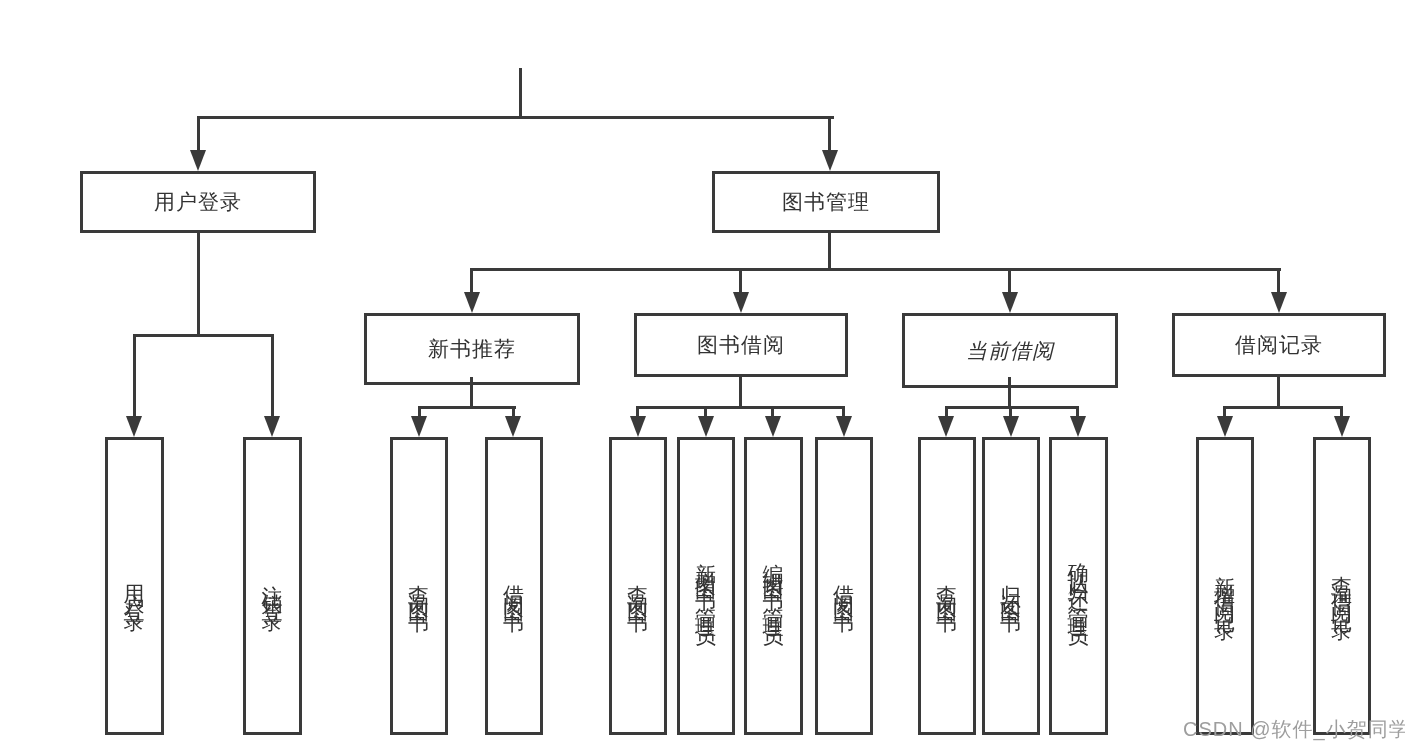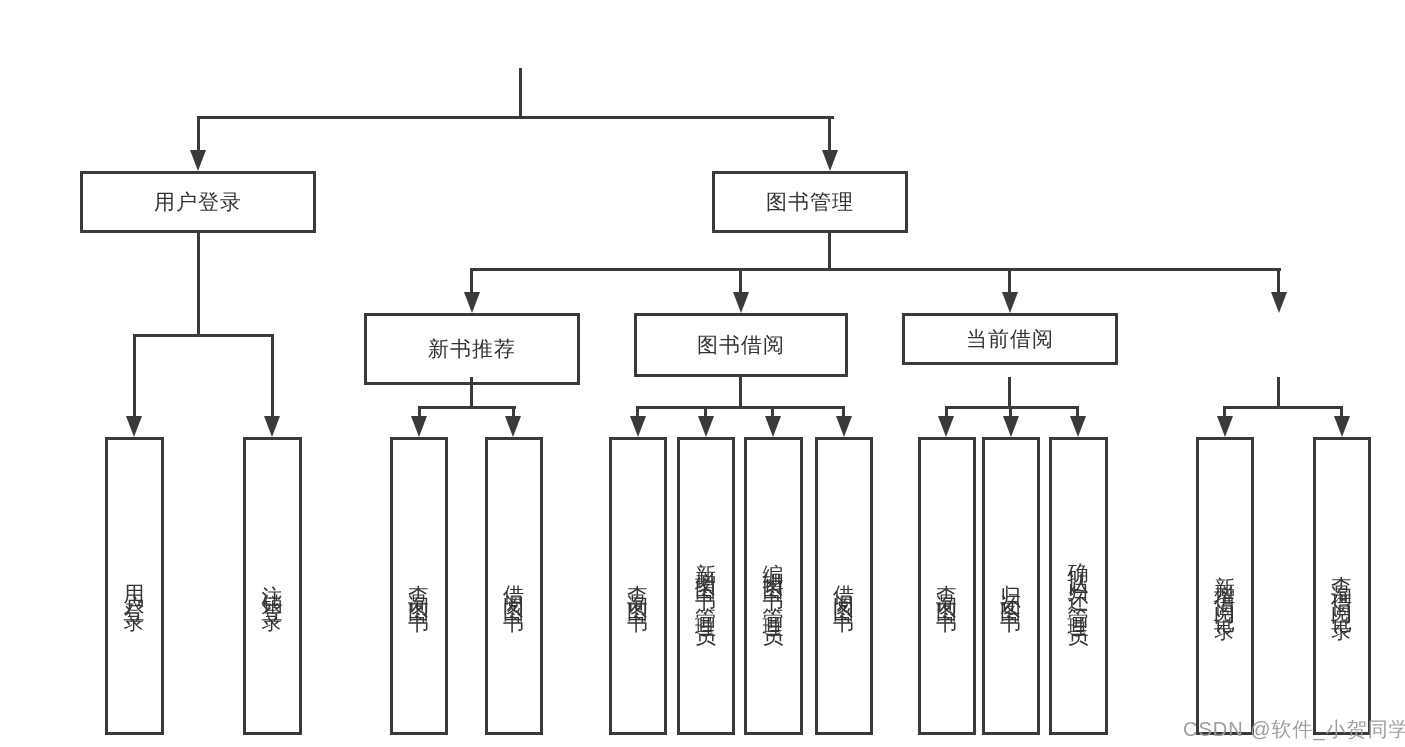--- a/index.html
+++ b/index.html
@@ -45,25 +45,26 @@
     z-index:5;white-space:nowrap;
   }
 </style>
 </head>
 <body>
 
 <div class="stage">
 
 
   <div class="box" style="left:80px;top:171px;width:236px;height:62px;">用户登录</div>
-  <div class="box" style="left:712px;top:171px;width:196px;height:62px;">图书管理</div>
+  <div class="box" style="left:712px;top:171px;width:228px;height:62px;">图书管理</div>
 
   <div class="box" style="left:364px;top:313px;width:216px;height:72px;">新书推荐</div>
   <div class="box" style="left:634px;top:313px;width:214px;height:64px;text-align:right;">图书借阅</div>
-  <div class="box" style="left:902px;top:313px;width:216px;height:52px;">当前借阅</div>
+  <div class="box" style="left:902px;top:313px;width:216px;height:75px;font-style:italic;">当前借阅</div>
+  <div class="box" style="left:1172px;top:313px;width:214px;height:64px;">借阅记录</div>
 
   <div class="vbox" style="left:105px;width:59px;">
     <span class="vtext">用户登录</span>
   </div>
   <div class="vbox" style="left:243px;width:59px;">
     <span class="vtext">注销登录</span>
   </div>
 
   <div class="vbox" style="left:390px;width:58px;">
     <span class="vtext">查询图书</span>

